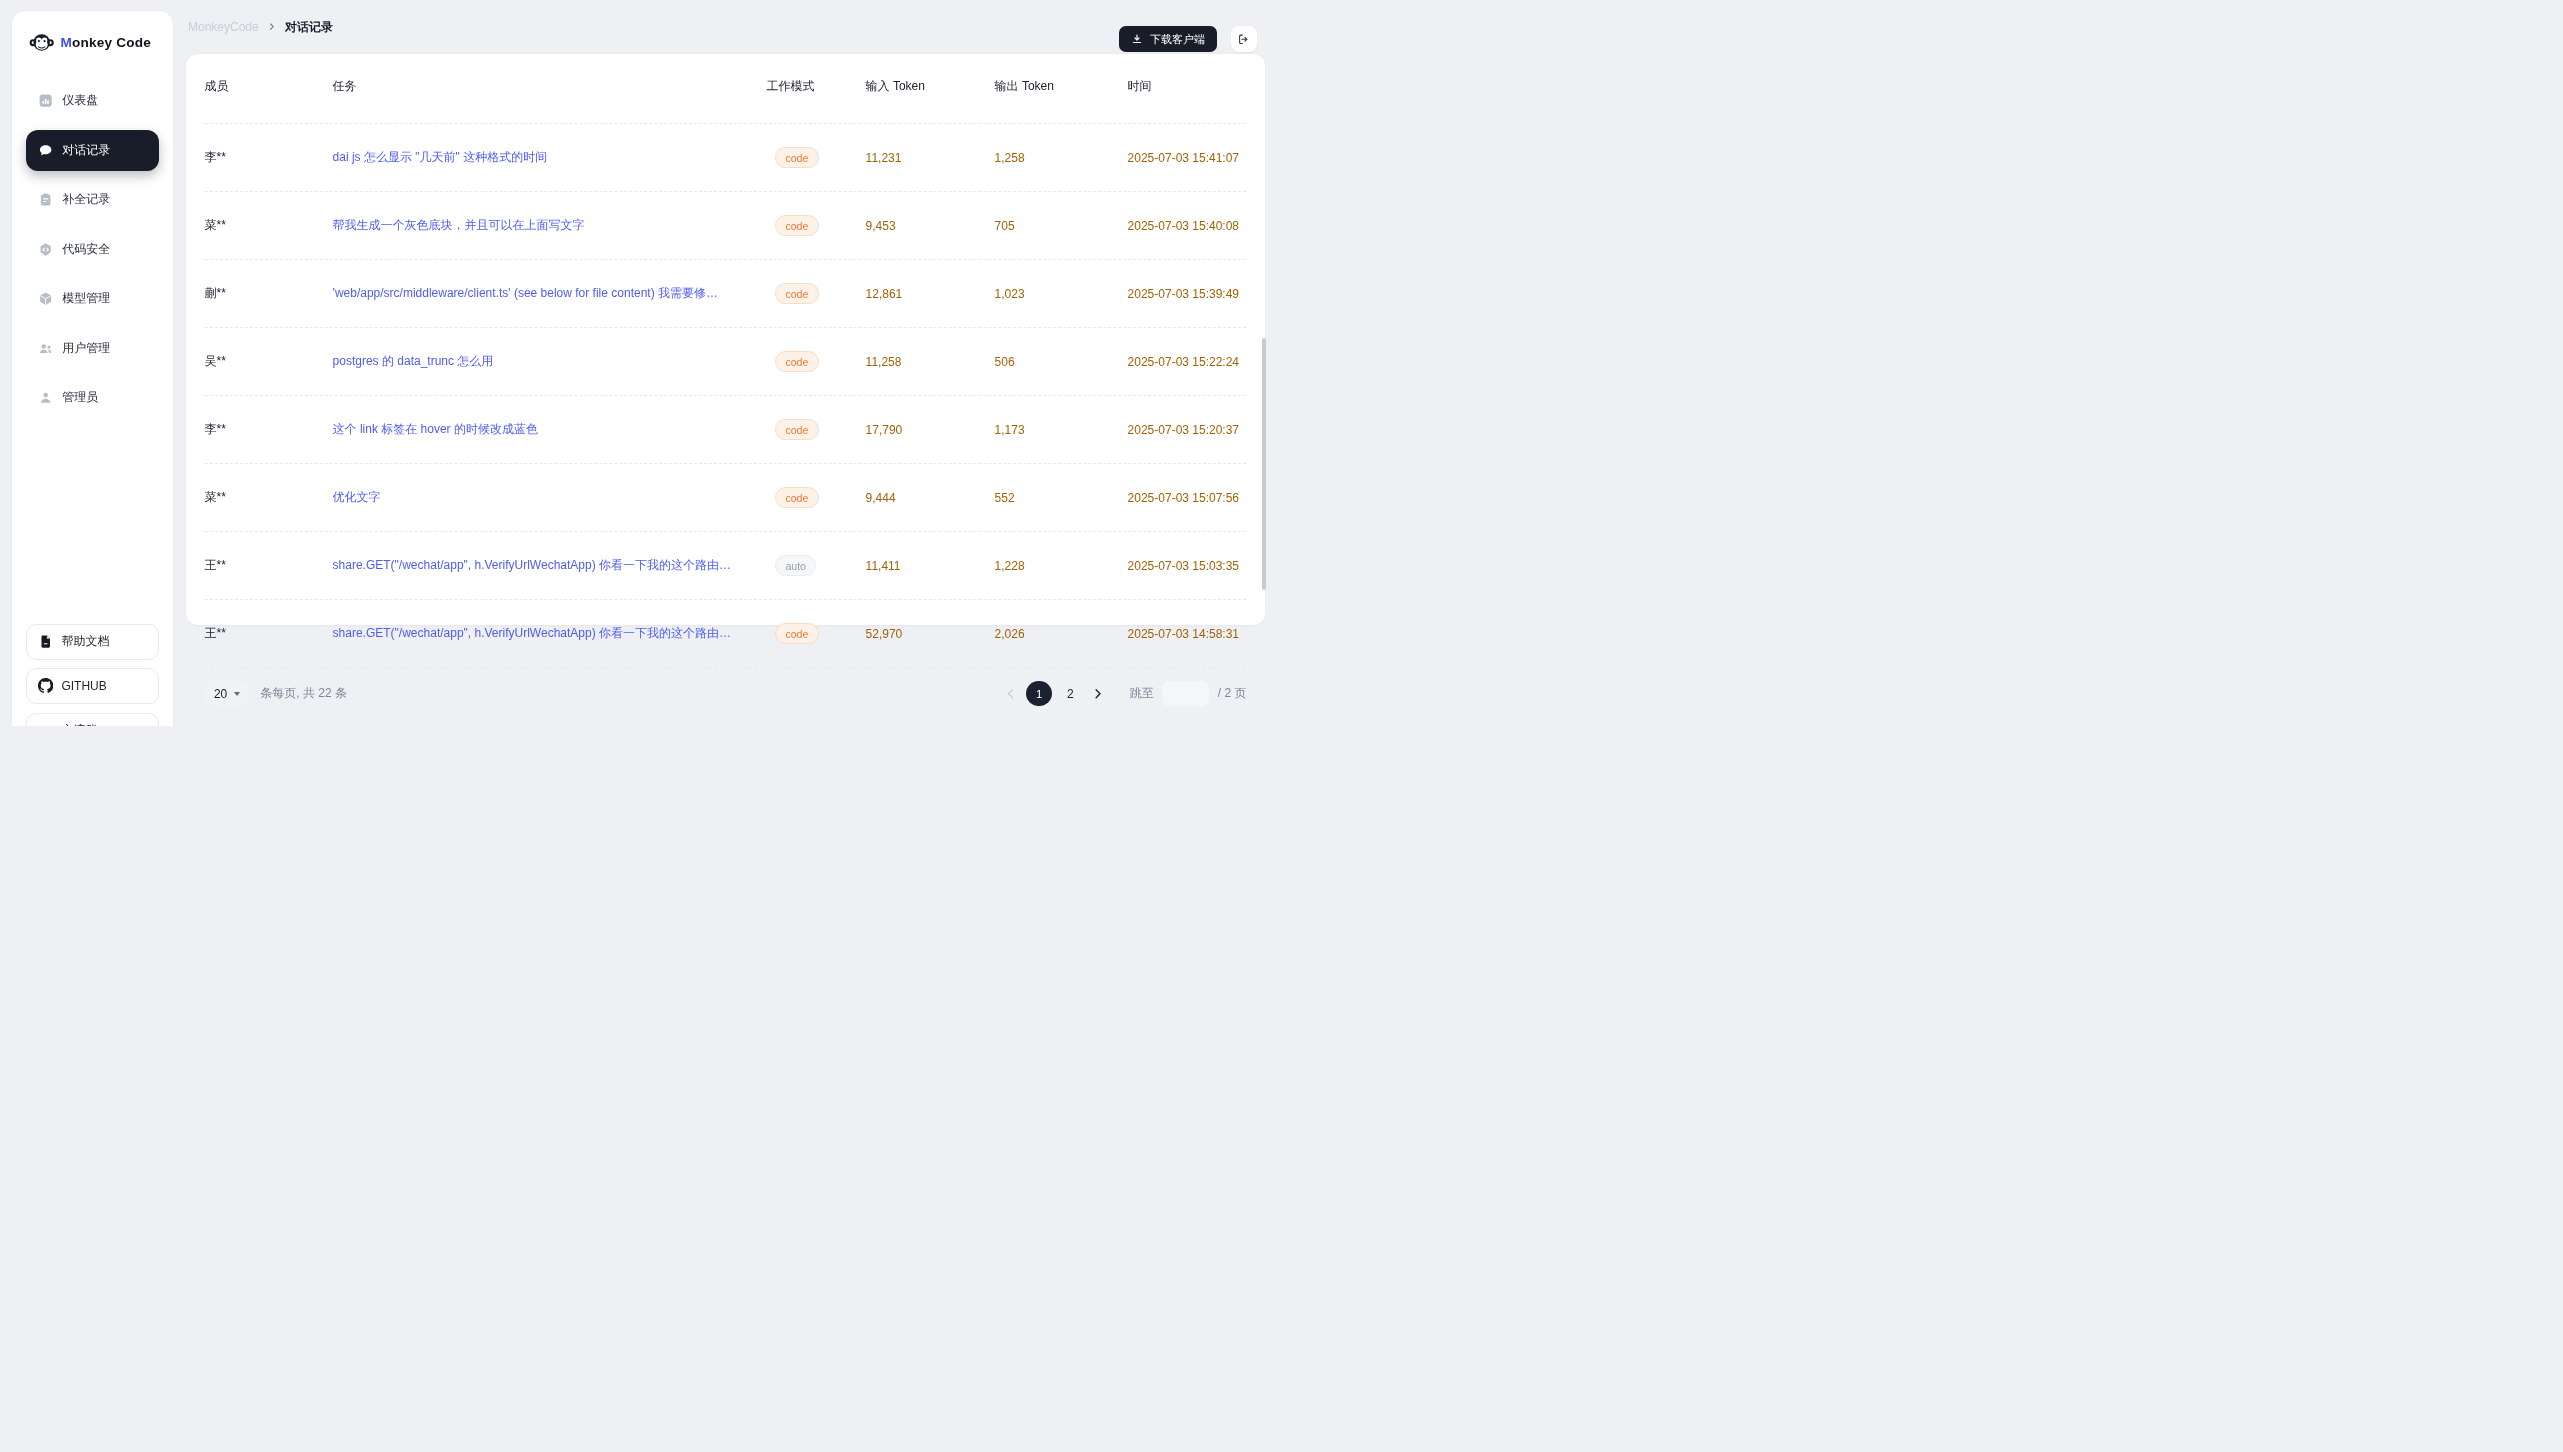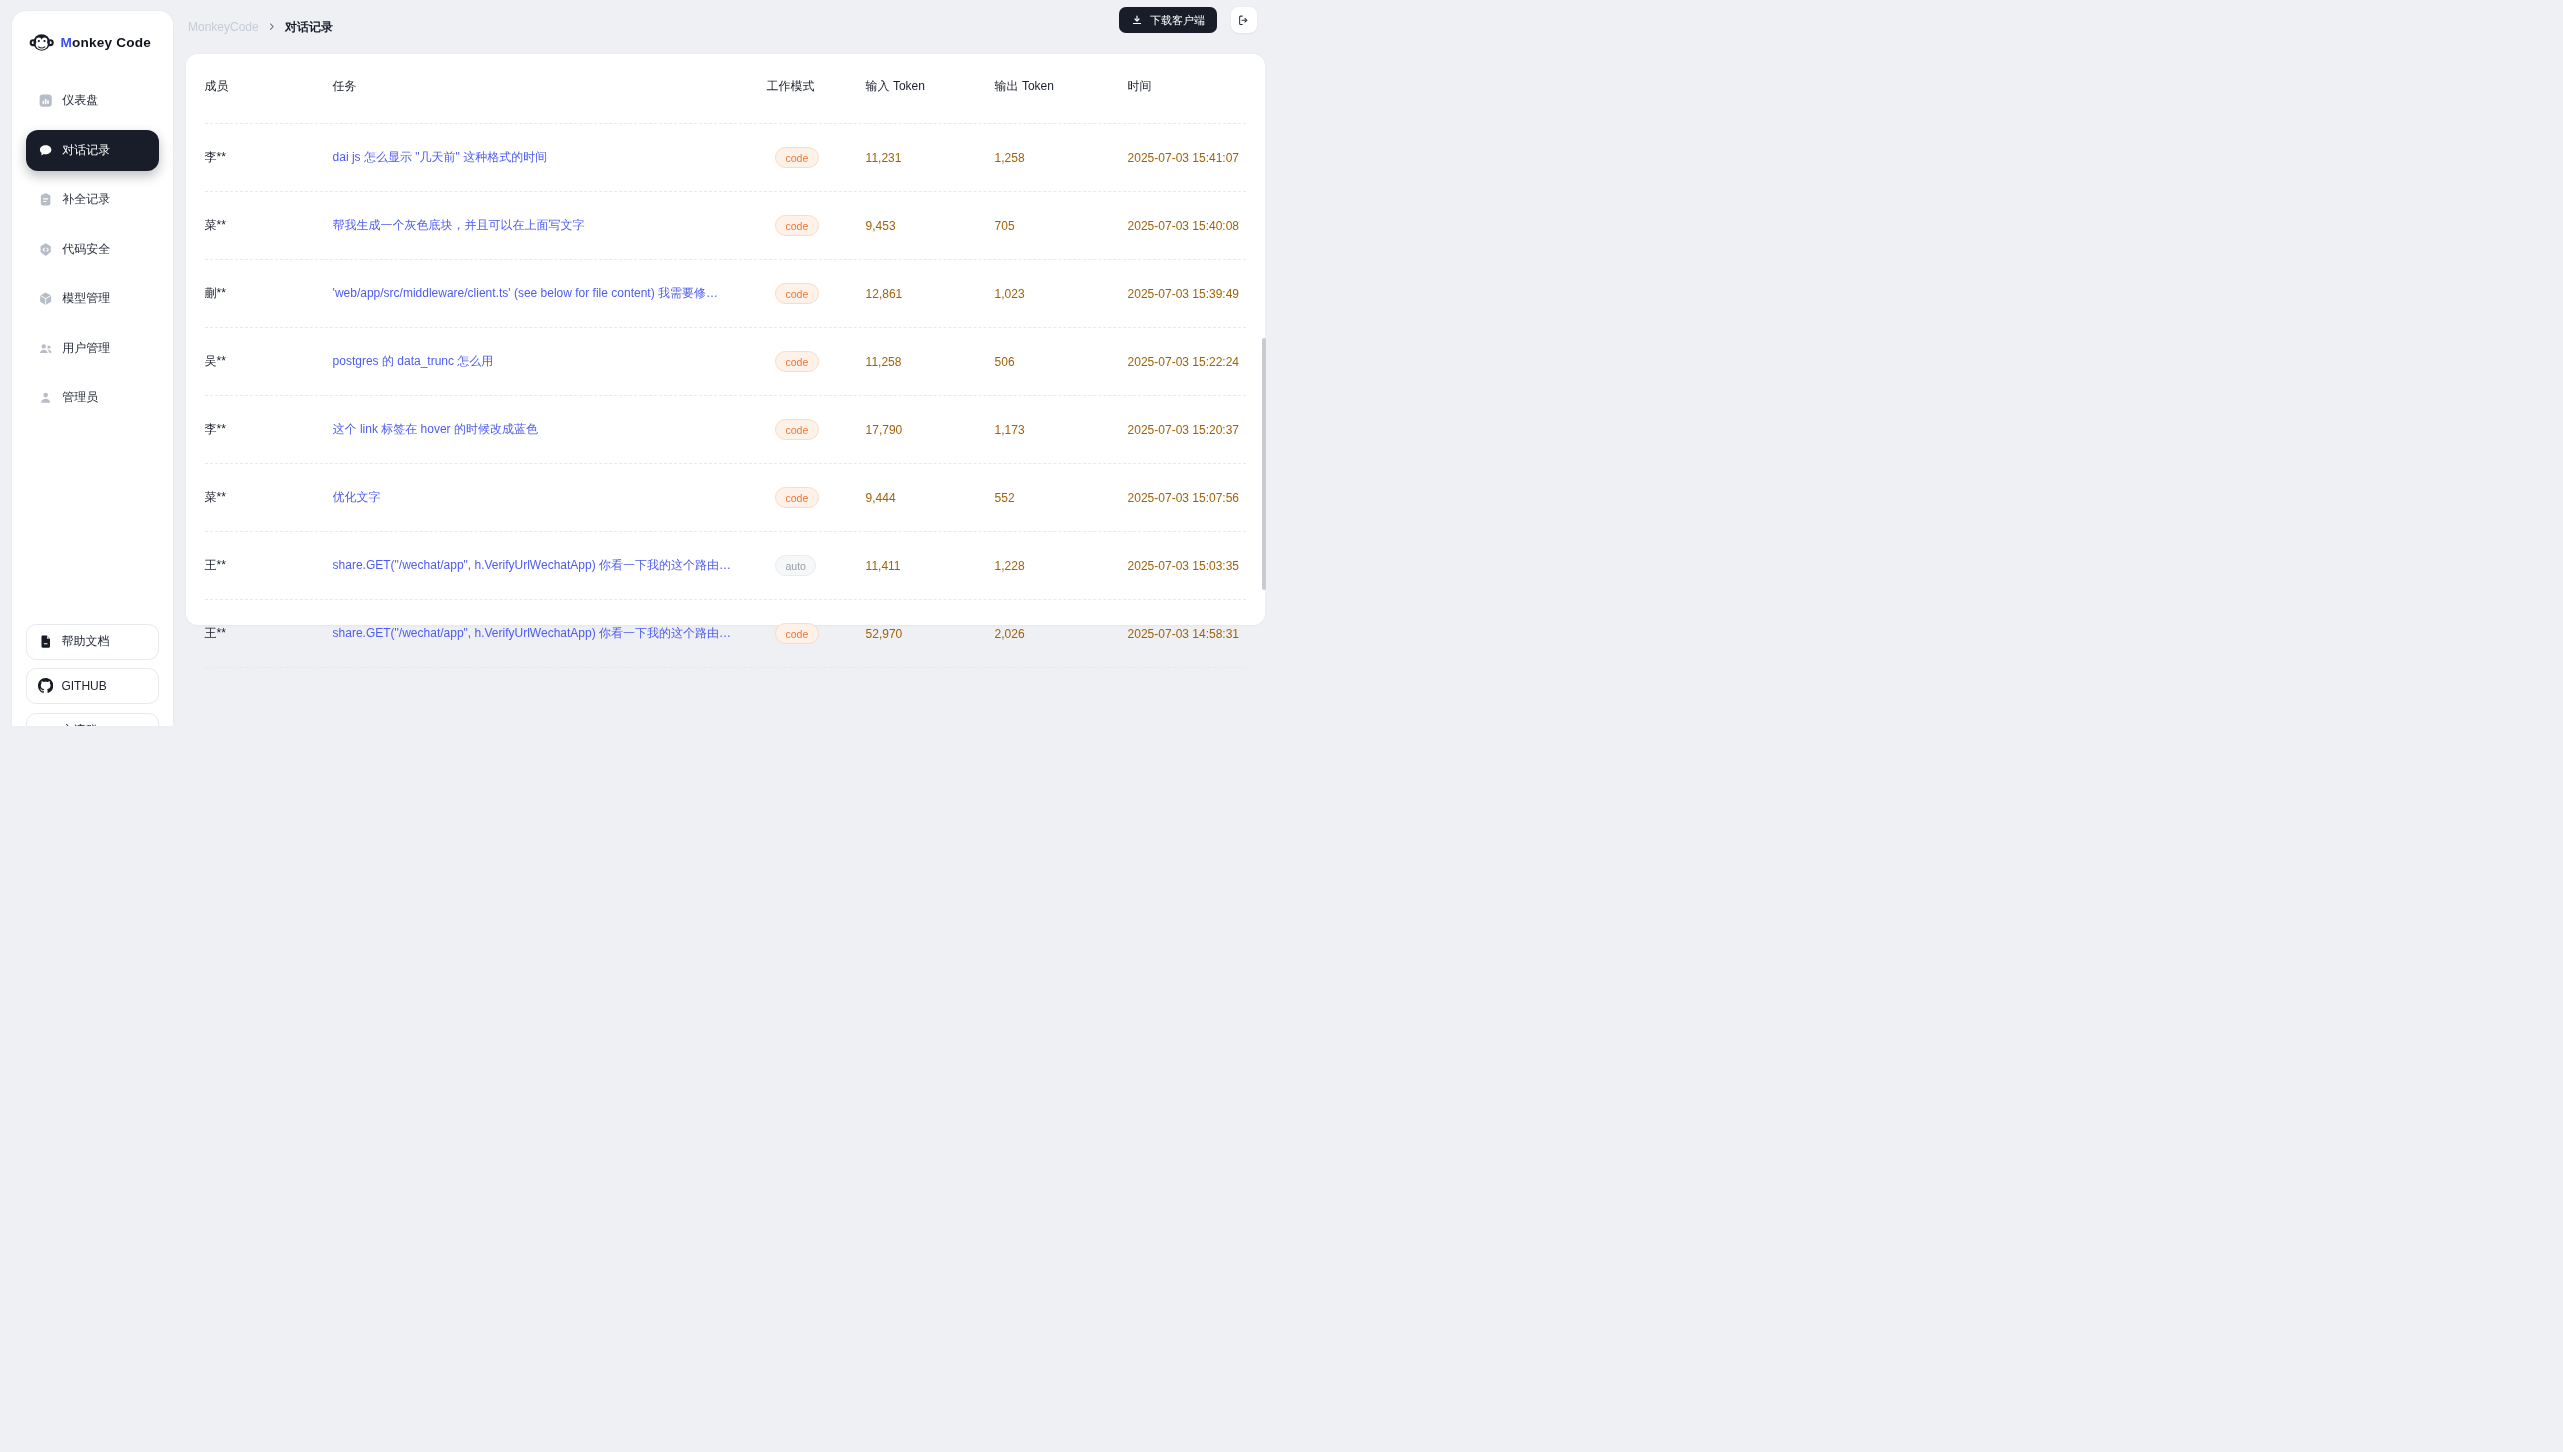--- a/index.html
+++ b/index.html
@@ -27,21 +27,21 @@
     padding:0 11px;font-size:12px;color:#1c212d;background:#fff;margin-bottom:8.5px;box-sizing:border-box;cursor:pointer;}
   .side-btn .ic{width:15.3px;height:15.3px;color:#171b24;flex:none;}
   .sb-divider{height:0.8px;background:#eceef2;margin:14.4px 1.7px 12.7px;}
   .plan-row{display:flex;justify-content:center;align-items:center;gap:5.1px;font-size:11px;color:#3c4250;}
   .version-row{display:flex;justify-content:center;align-items:center;gap:23px;font-size:11px;color:#6b7280;margin-top:7.6px;}
   
   .breadcrumb{position:absolute;left:188px;top:18.6px;display:flex;align-items:center;gap:8.5px;font-size:12px;}
   .crumb-root{color:#c7ccd6;}
   .crumb-sep{color:#707786;display:flex;}
   .crumb-cur{color:#171c28;font-weight:600;}
-  .top-actions{position:absolute;right:25.4px;top:7px;display:flex;gap:13.6px;align-items:center;}
+  .top-actions{position:absolute;right:25.4px;top:26px;display:flex;gap:13.6px;align-items:center;}
   .download-btn{height:26px;background:#181d29;color:#fff;border-radius:6.8px;display:flex;align-items:center;
     gap:6.8px;padding:0 12px;font-size:11px;cursor:pointer;}
   .download-btn .ic{width:12px;height:12px;}
   .logout-btn{width:26px;height:26px;background:#fff;border-radius:7.6px;display:flex;align-items:center;
     justify-content:center;color:#2a303d;cursor:pointer;box-shadow:0 0.8px 1.7px rgba(20,25,40,.06);}
   .logout-btn .ic{width:12.7px;height:12.7px;}
   
   .card{position:absolute;left:186px;top:54px;width:1079px;height:571px;background:#fff;border-radius:12px;
     box-sizing:border-box;padding:13.6px 18.6px 0;box-shadow:0 0.8px 2.5px rgba(20,25,40,.04);}
   .thead,.trow{display:grid;grid-template-columns:128px 434px 99px 129px 133px 1fr;align-items:center;}
@@ -333,16 +333,41 @@
   <div class="trow">
     <div class="cell-member">王**</div>
     <div class="cell-task">share.GET("/wechat/app", h.VerifyUrlWechatApp) 你看一下我的这个路由…</div>
     <span class="badge badge-code">code</span>
     <div class="cell-num">52,970</div>
     <div class="cell-num">2,026</div>
     <div class="cell-time">2025-07-03 14:58:31</div>
   </div>
 </div>
 
+  <div class="tfoot">
+    <div class="page-size">
+      <span>20</span>
+      <span class="caret-down"></span>
+    </div>
+    <span class="page-summary">条每页, 共 22 条</span>
+
+    <div class="pager">
+      <span class="pg-arrow pg-prev">
+        <svg viewBox="0 0 24 24" fill="none" stroke="currentColor" stroke-width="2.4" stroke-linecap="round" stroke-linejoin="round">
+            <path d="M15 5l-7 7 7 7"></path>
+          </svg>
+      </span>
+      <span class="pg-current">1</span>
+      <span class="pg-num">2</span>
+      <span class="pg-arrow pg-next">
+        <svg viewBox="0 0 24 24" fill="none" stroke="currentColor" stroke-width="2.4" stroke-linecap="round" stroke-linejoin="round">
+            <path d="M9 5l7 7-7 7"></path>
+          </svg>
+      </span>
+      <span class="jump-label">跳至</span>
+      <input class="jump-input" style="">
+      <span class="total-label">/ 2 页</span>
+    </div>
+  </div>
 </main>
 
 <div class="scroll-thumb"></div>
 
 
 </body></html>

